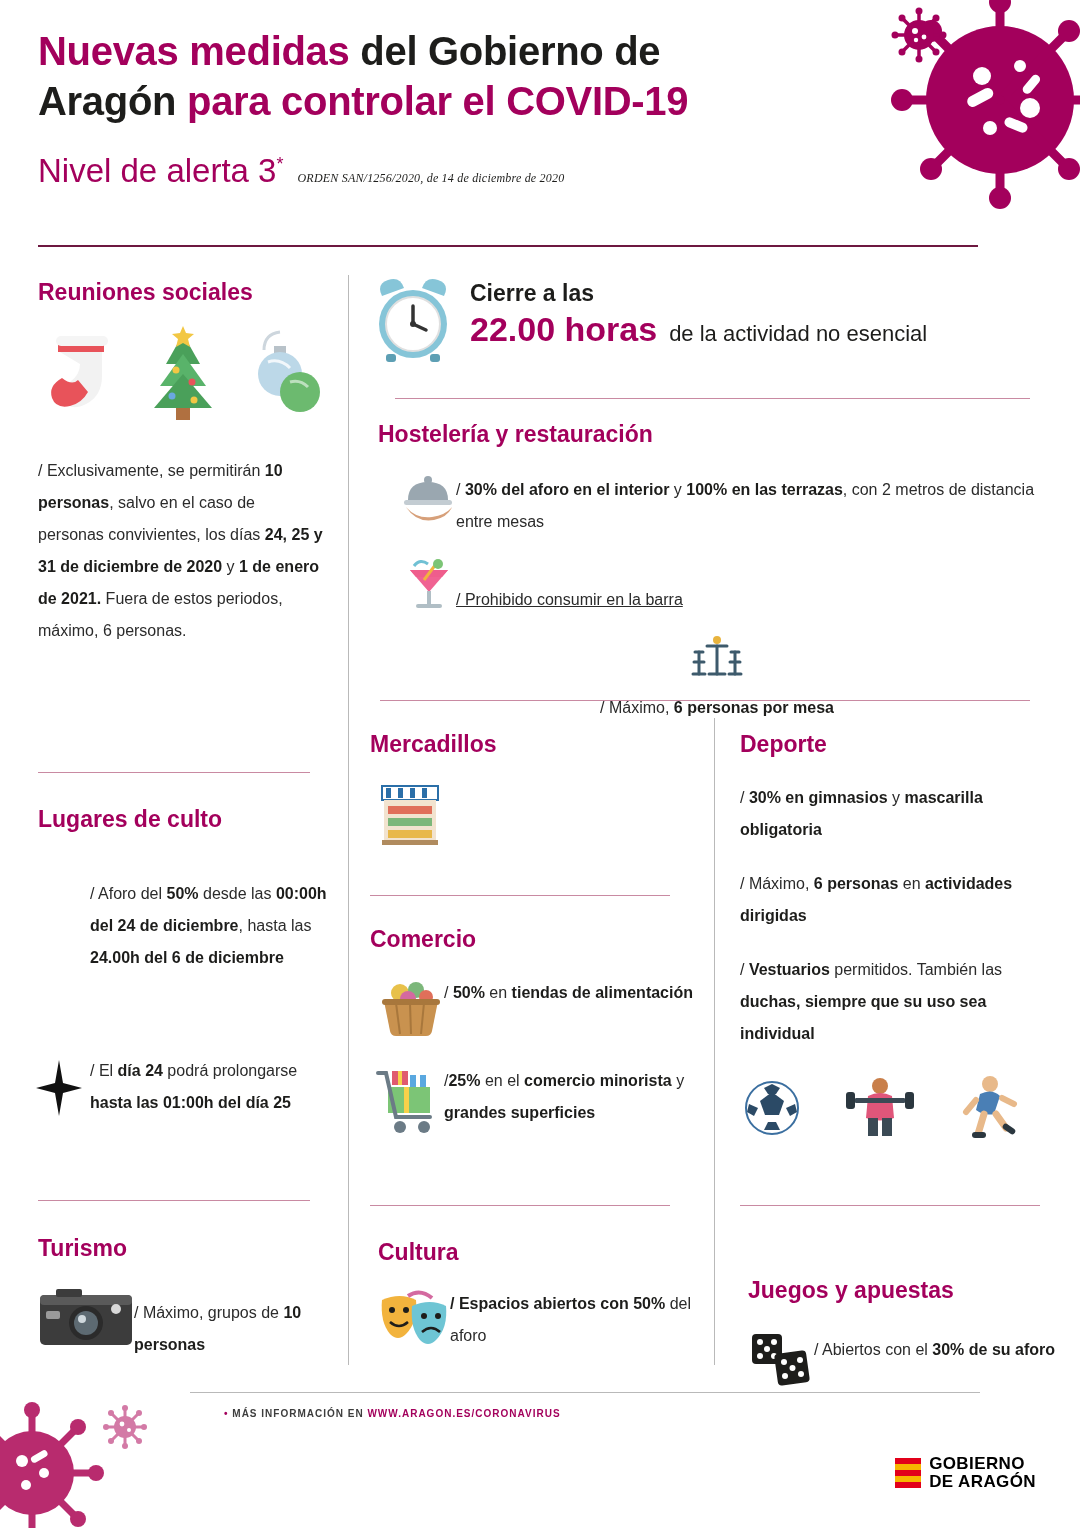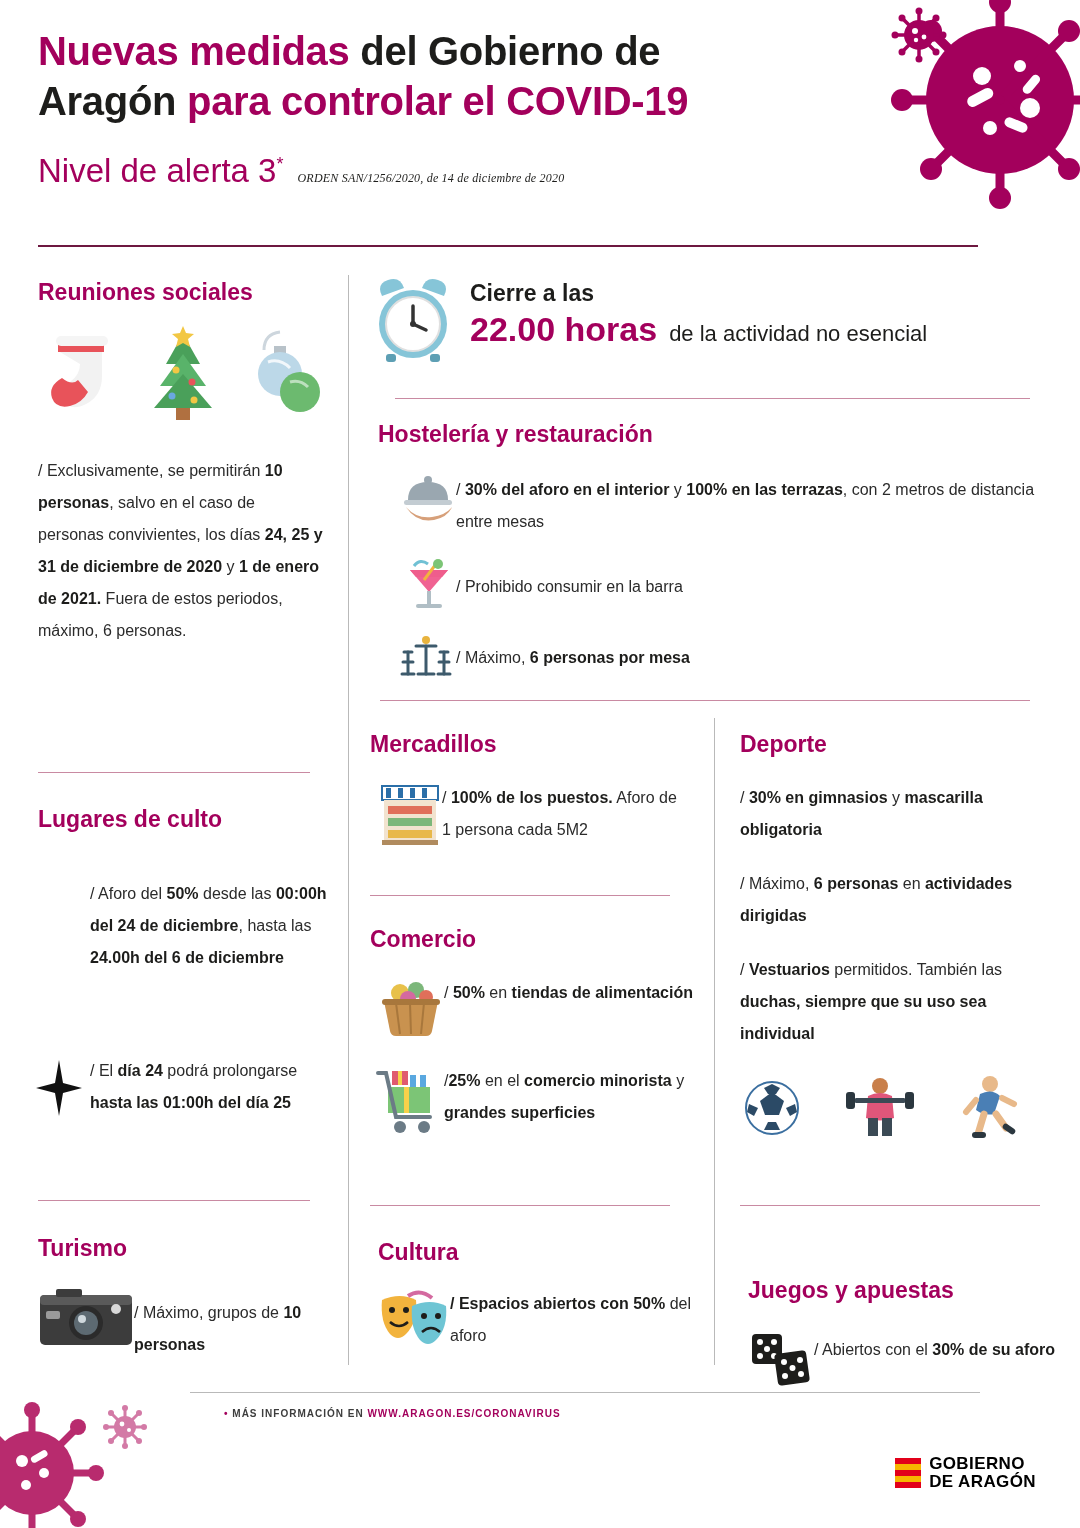--- a/index.html
+++ b/index.html
@@ -426,38 +426,38 @@
         <circle cx="26" cy="6" r="4" fill="#9aa7b0"></circle>
         <rect x="2" y="26" width="48" height="5" rx="2.5" fill="#c3ccd2"></rect>
         <path d="M4 33 q10 12 26 10 q14 -2 20 -10 q-4 10 -18 13 q-18 3 -28 -13z" fill="#d7a07a"></path>
       </svg>
     </span>
     <div class="txt body-txt">
       <span>/ </span><b>30% del aforo en el interior</b><span> y </span><b>100% en las terrazas</b><span>, con 2 metros de distancia entre mesas</span>
     </div>
   </div>
 
-  <div class="item" style="margin-top:20px; padding-left:24px; align-items:center;">
+  <div class="item" style="margin-top:20px; padding-left:24px; align-items:flex-end;text-decoration:underline;">
     <span style="flex:0 0 54px;">
       <svg width="54" height="54" viewBox="0 0 54 54">
         <polygon points="8,12 46,12 27,34" fill="#f06292"></polygon>
         <polygon points="8,12 46,12 40,19 14,19" fill="#ef5d8c"></polygon>
         <rect x="25" y="33" width="4" height="14" fill="#b0bec5"></rect>
         <rect x="14" y="46" width="26" height="4" rx="2" fill="#b0bec5"></rect>
         <line x1="34" y1="6" x2="22" y2="22" stroke="#f2b33d" stroke-width="3"></line>
         <circle cx="36" cy="6" r="5" fill="#7cc576"></circle>
         <path d="M12 8 q6 -8 14 -2" stroke="#70c1d4" stroke-width="3" fill="none"></path>
       </svg>
     </span>
     <div class="txt body-txt">
       <span>/ Prohibido consumir en la barra</span>
     </div>
   </div>
 
-  <div class="item" style="margin-top:16px; padding-left:18px; align-items:center;">
+  <div class="item" style="margin-top:16px; padding-left:18px; align-items:center;flex-direction:column;">
     <span style="flex:0 0 60px;">
       <svg width="60" height="48" viewBox="0 0 60 48">
         <g stroke="#3d5a6c" stroke-width="3" fill="none" stroke-linecap="round">
           <line x1="20" y1="14" x2="40" y2="14"></line>
           <line x1="30" y1="14" x2="30" y2="42"></line>
           <line x1="22" y1="42" x2="38" y2="42"></line>
           <line x1="8" y1="20" x2="16" y2="20"></line>
             <line x1="12" y1="20" x2="12" y2="42"></line>
           <line x1="6" y1="42" x2="18" y2="42"></line>
             <line x1="7" y1="30" x2="17" y2="30"></line>
@@ -489,23 +489,20 @@
           <rect x="32" y="6" width="5" height="10"></rect>
             <rect x="44" y="6" width="5" height="10"></rect>
         </g>
         <rect x="6" y="18" width="52" height="40" fill="#f2e3cf"></rect>
         <rect x="10" y="24" width="44" height="8" fill="#e06f5a"></rect>
         <rect x="10" y="36" width="44" height="8" fill="#7cb77a"></rect>
         <rect x="10" y="48" width="44" height="8" fill="#e8b84a"></rect>
         <rect x="4" y="58" width="56" height="5" fill="#b08b5e"></rect>
       </svg>
     </span>
-    <div class="txt body-txt">
-      <span>/ </span><b>100% de los puestos.</b><span> Aforo de 1 persona cada 5M2</span>
-    </div>
   </div>
 </div>
 
 <div class="h-rule" style="left:370px; top:895px; width:300px;"></div>
 
 <div id="comercio">
   <div class="sec-title">Comercio</div>
 
   <div class="item" style="margin-top:24px; padding-left:8px;">
     <span style="flex:0 0 66px;">

